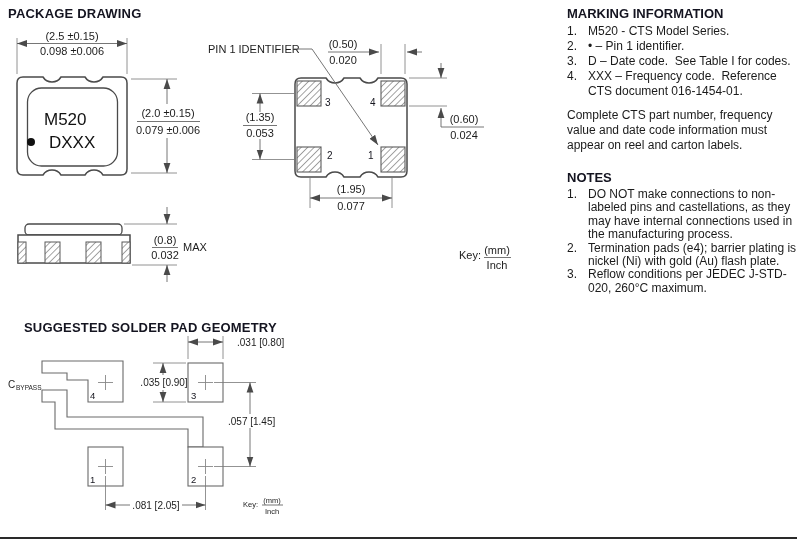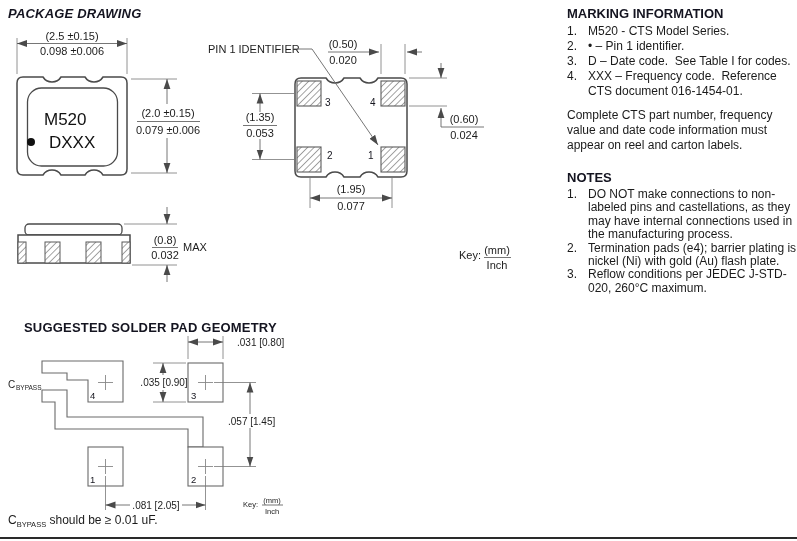--- a/index.html
+++ b/index.html
@@ -1,19 +1,19 @@
 <!DOCTYPE html>
 <html><head>
 <meta charset="utf-8">
 <style>
   html,body{margin:0;padding:0;background:#ffffff;}
   #page{position:relative;width:797px;height:541px;background:#fff;overflow:hidden;
         font-family:"Liberation Sans",sans-serif;color:#1b1b1b;}
   .sec-title{position:absolute;font-size:13px;font-weight:bold;color:#141420;letter-spacing:.2px;}
-  #pkg-title{left:8px;top:6px;font-style:italic;}
+  #pkg-title{left:8px;top:6px;}
   #pad-title{left:8px;top:320px;margin-left:16px;}
   #pkg-svg{position:absolute;left:0;top:25px;}
   #pad-svg{position:absolute;left:0;top:330px;}
   svg text{font-family:"Liberation Sans",sans-serif;fill:#1c1c1c;}
   .dimtxt{font-size:11px;}
   .pintxt{font-size:10px;fill:#16161f;}
   .marktxt{font-size:17px;fill:#111;}
   .padnum{font-size:9.5px;fill:#16161f;}
   .sdim{font-size:10px;}
   .keytxt{font-size:11px;}
@@ -208,23 +208,20 @@
     <text class="sdim" x="156" y="179" text-anchor="middle">.081 [2.05]</text>
 
     <g>
       <text class="keysm" x="243" y="177">Key:</text>
       <text class="keysm" x="272" y="173" text-anchor="middle">(mm)</text>
       <line class="dim" x1="262" y1="175" x2="283" y2="175" stroke="#333"></line>
       <text class="keysm" x="272" y="183.5" text-anchor="middle">Inch</text>
     </g>
   </svg>
 
-  <div id="cbypass-note">
-    <span>C</span><sub>BYPASS</sub><span> should be ≥ 0.01 uF.</span>
-  </div>
 
   <div id="right-col">
     <div class="marking">
       <p class="rc-title">MARKING INFORMATION</p>
       <ul class="rc-list">
         <li class="rc-item">
           <span class="rc-num">1.</span>
           <span class="rc-text">M520 - CTS Model Series.</span>
         </li>
         <li class="rc-item">

